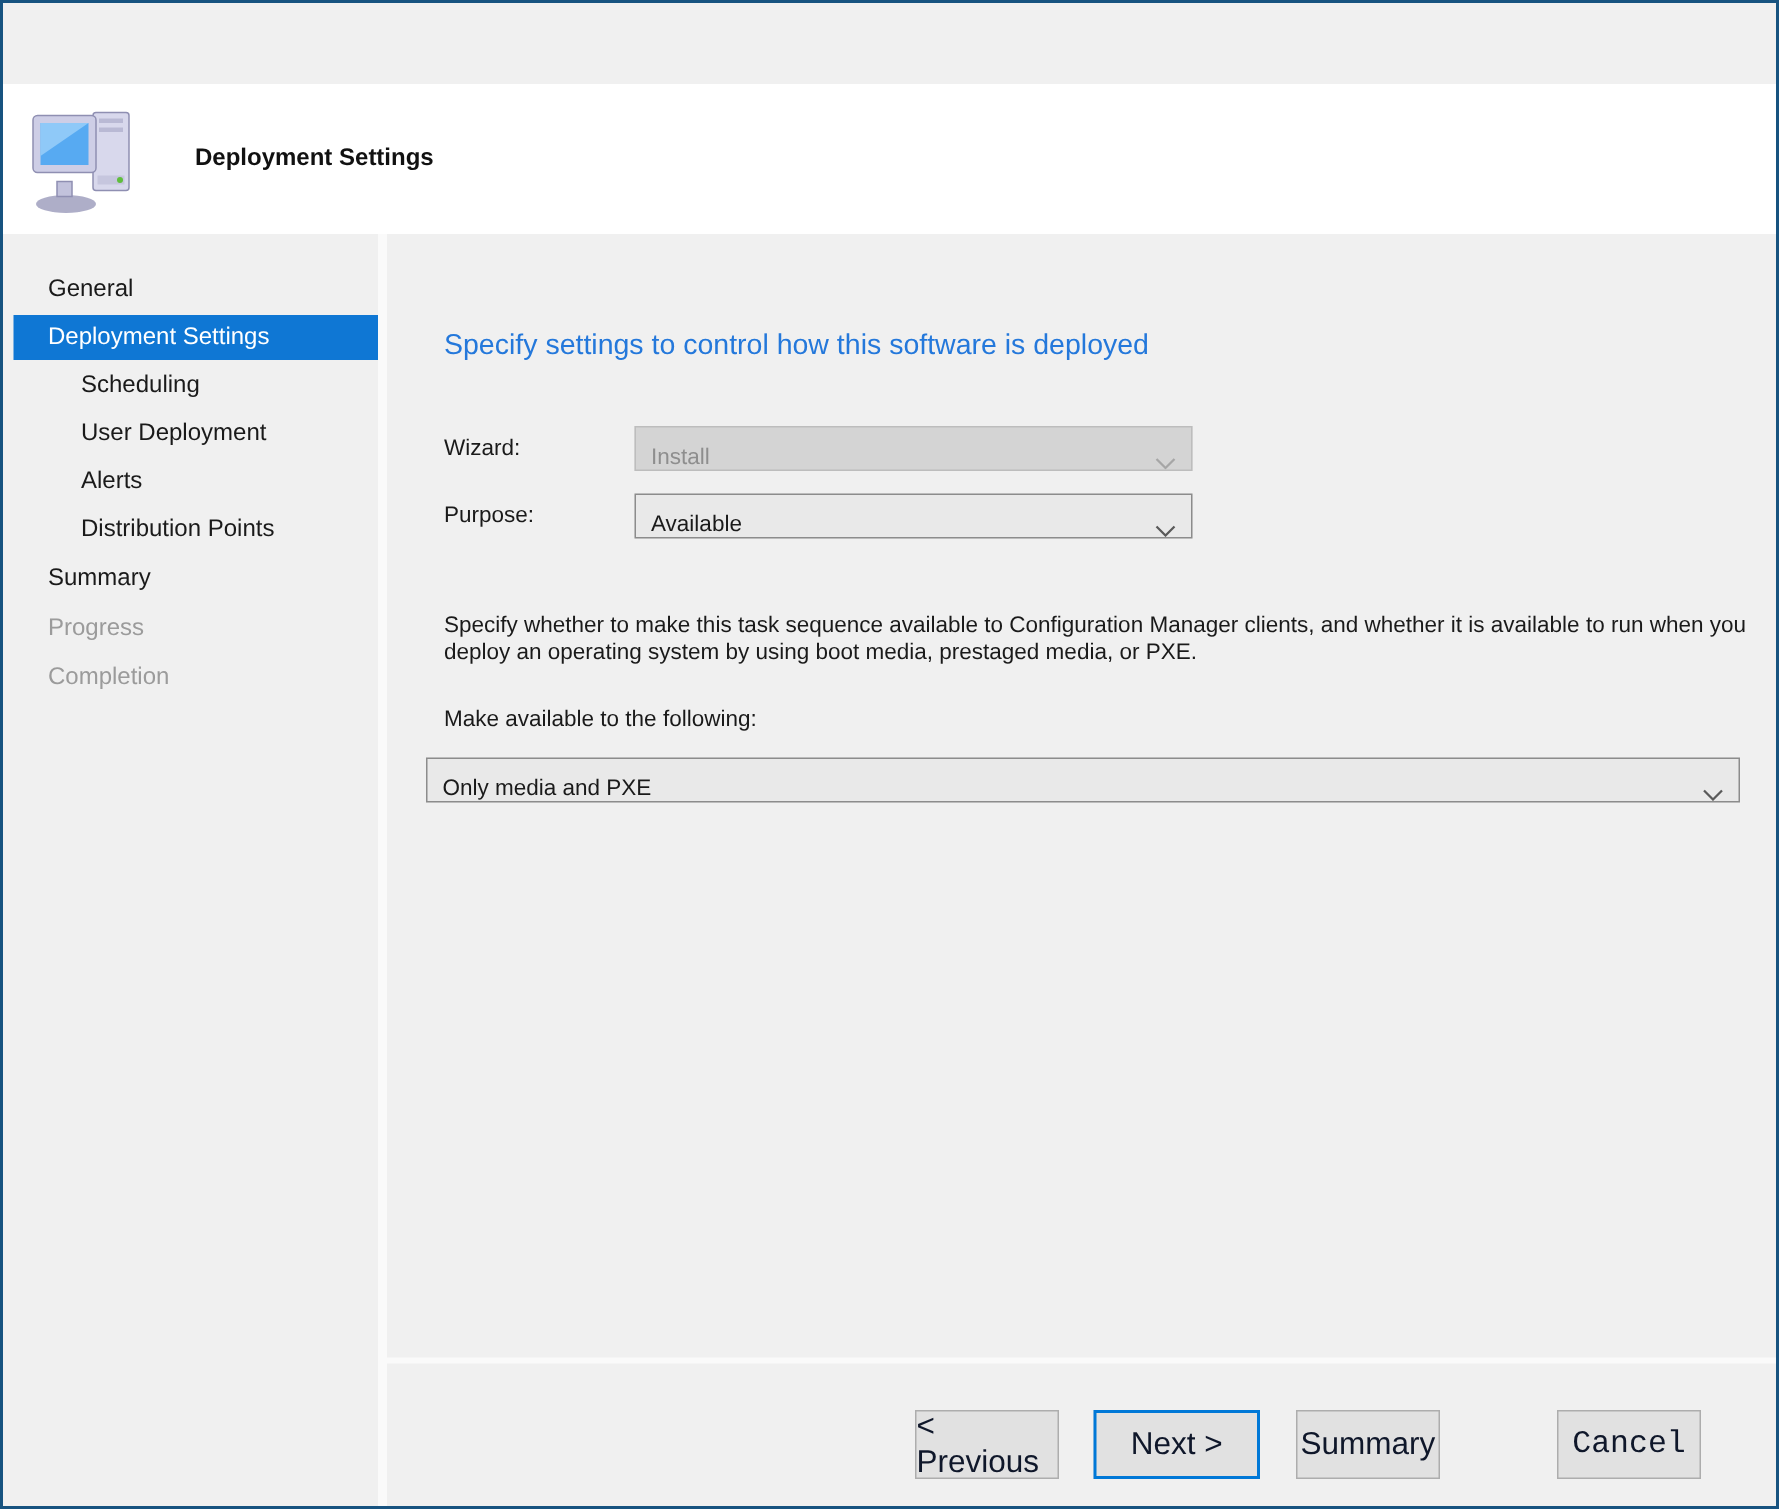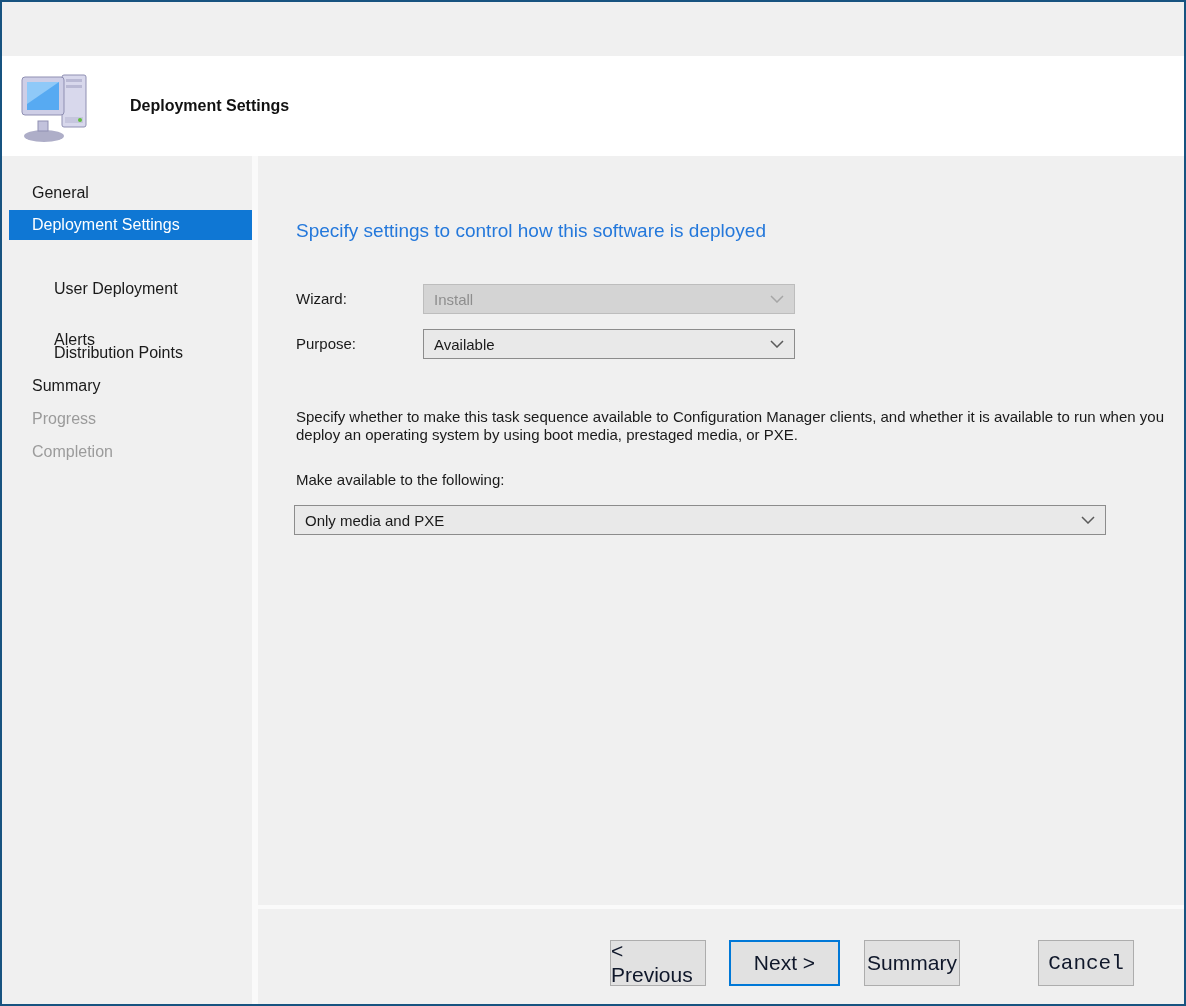--- a/index.html
+++ b/index.html
@@ -42,32 +42,32 @@
     background:#0F77D4;color:#FFFFFF;left:7px;right:0;padding-left:23px;
   }
   .side-item.disabled{color:#9B9B9B;}
   
   .main{position:absolute;left:256px;top:154px;right:0;bottom:0;background:#F0F0F0;}
   .page-heading{
     position:absolute;left:38px;top:16px;font-size:19px;color:#2478DB;margin-top:48px;
   }
   .field-label{position:absolute;left:38px;font-size:15px;color:#1A1A1A;}
   .combo{
-    position:absolute;height:30px;display:flex;align-items:center;
+    position:absolute;height:30px;display:flex;align-items:flex-end;
     padding:0 10px;font-size:15px;background:#E9E9E9;border:1px solid #8C8C8C;
   }
   .combo .chev{margin-left:auto;flex:0 0 auto;display:flex;}
   .combo.disabled{background:#D4D4D4;border-color:#BDBDBD;color:#8E8E8E;}
   .combo-action{left:165px;top:128px;width:372px;}
   .combo-purpose{left:165px;top:173px;width:372px;}
   .description{
     position:absolute;left:38px;top:240px;width:885px;font-size:15px;line-height:18px;color:#1A1A1A;margin-top:12px;
   }
   .avail-label{top:315px;}
-  .combo-avail{left:36px;top:349px;width:812px;}
+  .combo-avail{left:26px;top:349px;width:876px;}
   
   .h-sep{position:absolute;left:256px;right:0;top:903px;height:4px;background:#FAFAFA;}
   .btn{
     position:absolute;top:938px;height:46px;background:#E1E1E1;border:1px solid #ADADAD;
     font-size:21px;color:#0f172a;display:flex;align-items:center;justify-content:center;
     font-family:"Liberation Sans","DejaVu Sans",sans-serif;cursor:default;
   }
   .btn.default{border:2px solid #0078D7;}
   .btn-previous{left:608px;width:96px;}
   .btn-next{left:727px;width:111px;}
@@ -94,22 +94,23 @@
         <rect x="9" y="13" width="32" height="28" fill="#57AAF2"></rect>
         <polygon points="9,13 41,13 9,35" fill="#8FC9F8"></polygon>
       </svg>
     </span>
     <span class="header-title">Deployment Settings</span>
   </div>
 
   <div class="sidebar">
     <div class="side-item" style="top:22px;">General</div>
     <div class="side-item selected" style="top:54px;">Deployment Settings</div>
+    <div class="side-item lvl2" style="top:86px;">Scheduling</div>
     <div class="side-item lvl2" style="top:118px;">User Deployment</div>
-    <div class="side-item lvl2" style="top:150px;margin-top:19px;">Alerts</div>
+    <div class="side-item lvl2" style="top:150px;">Alerts</div>
     <div class="side-item lvl2" style="top:182px;">Distribution Points</div>
     <div class="side-item" style="top:215px;">Summary</div>
     <div class="side-item disabled" style="top:281px;">Completion</div>
     <div class="side-item disabled" style="top:248px;">Progress</div>
   </div>
   <div class="v-sep"></div>
 
   <div class="main">
     <div class="page-heading">Specify settings to control how this software is deployed</div>
 

